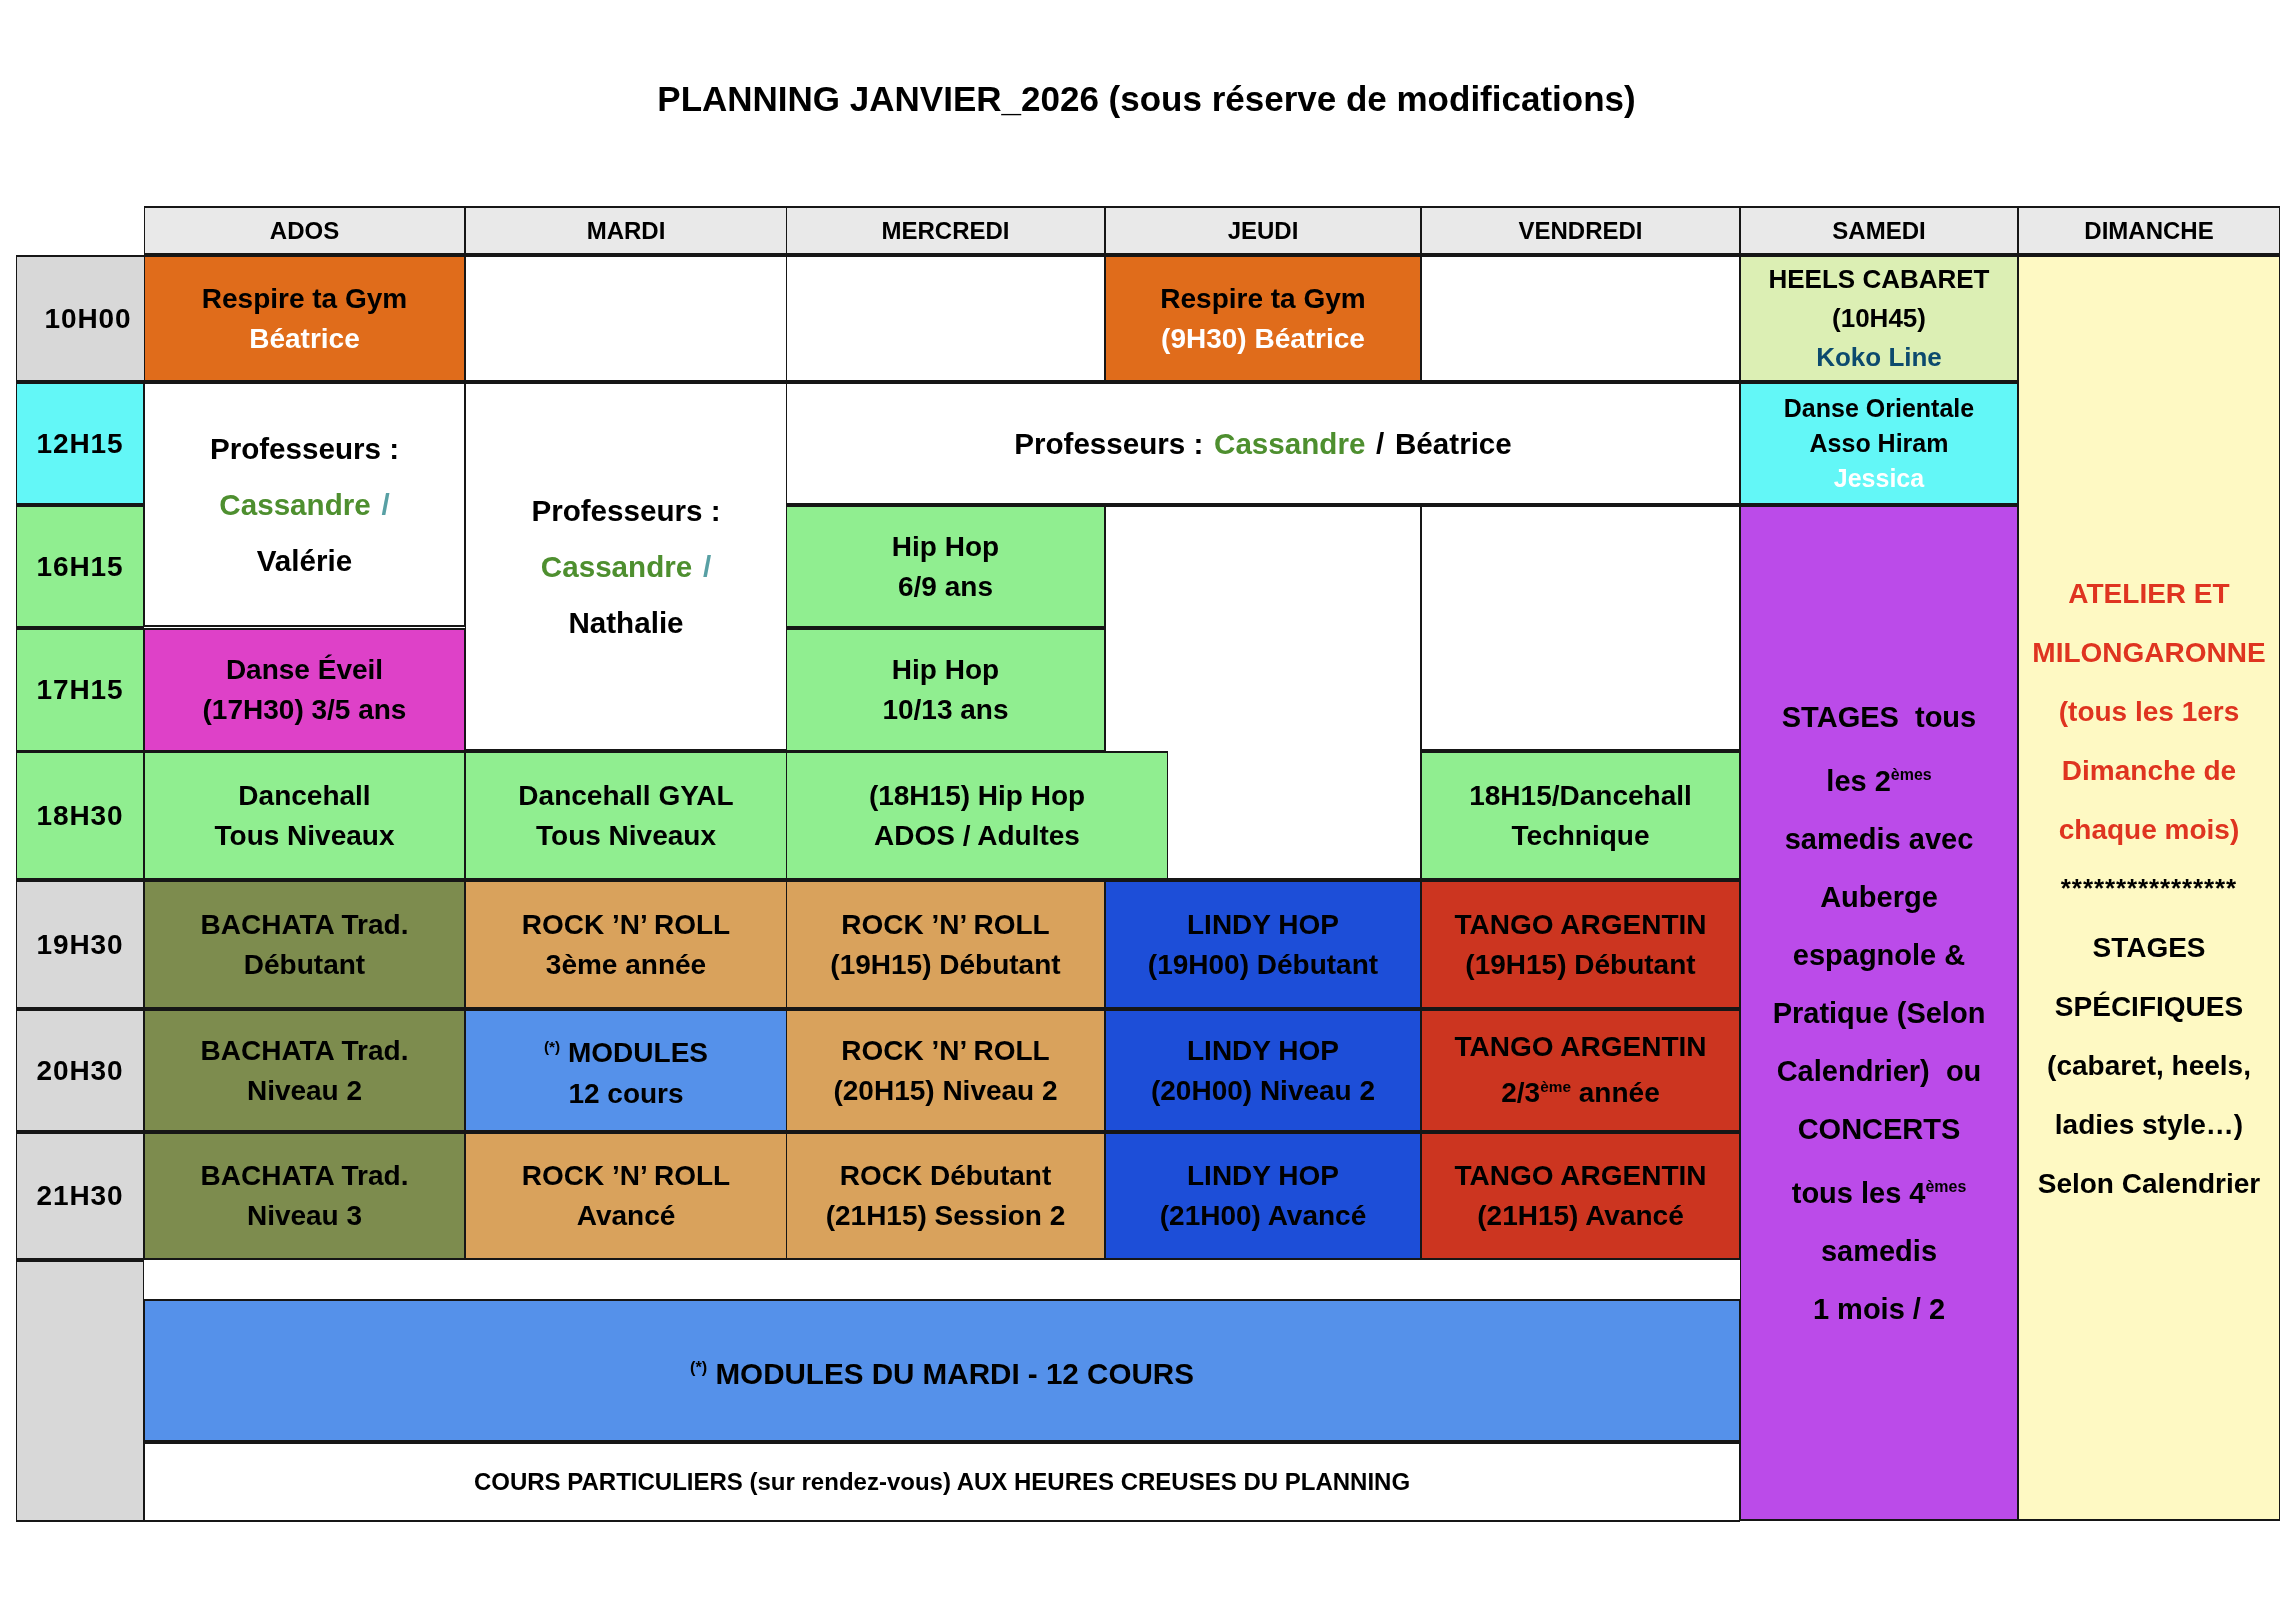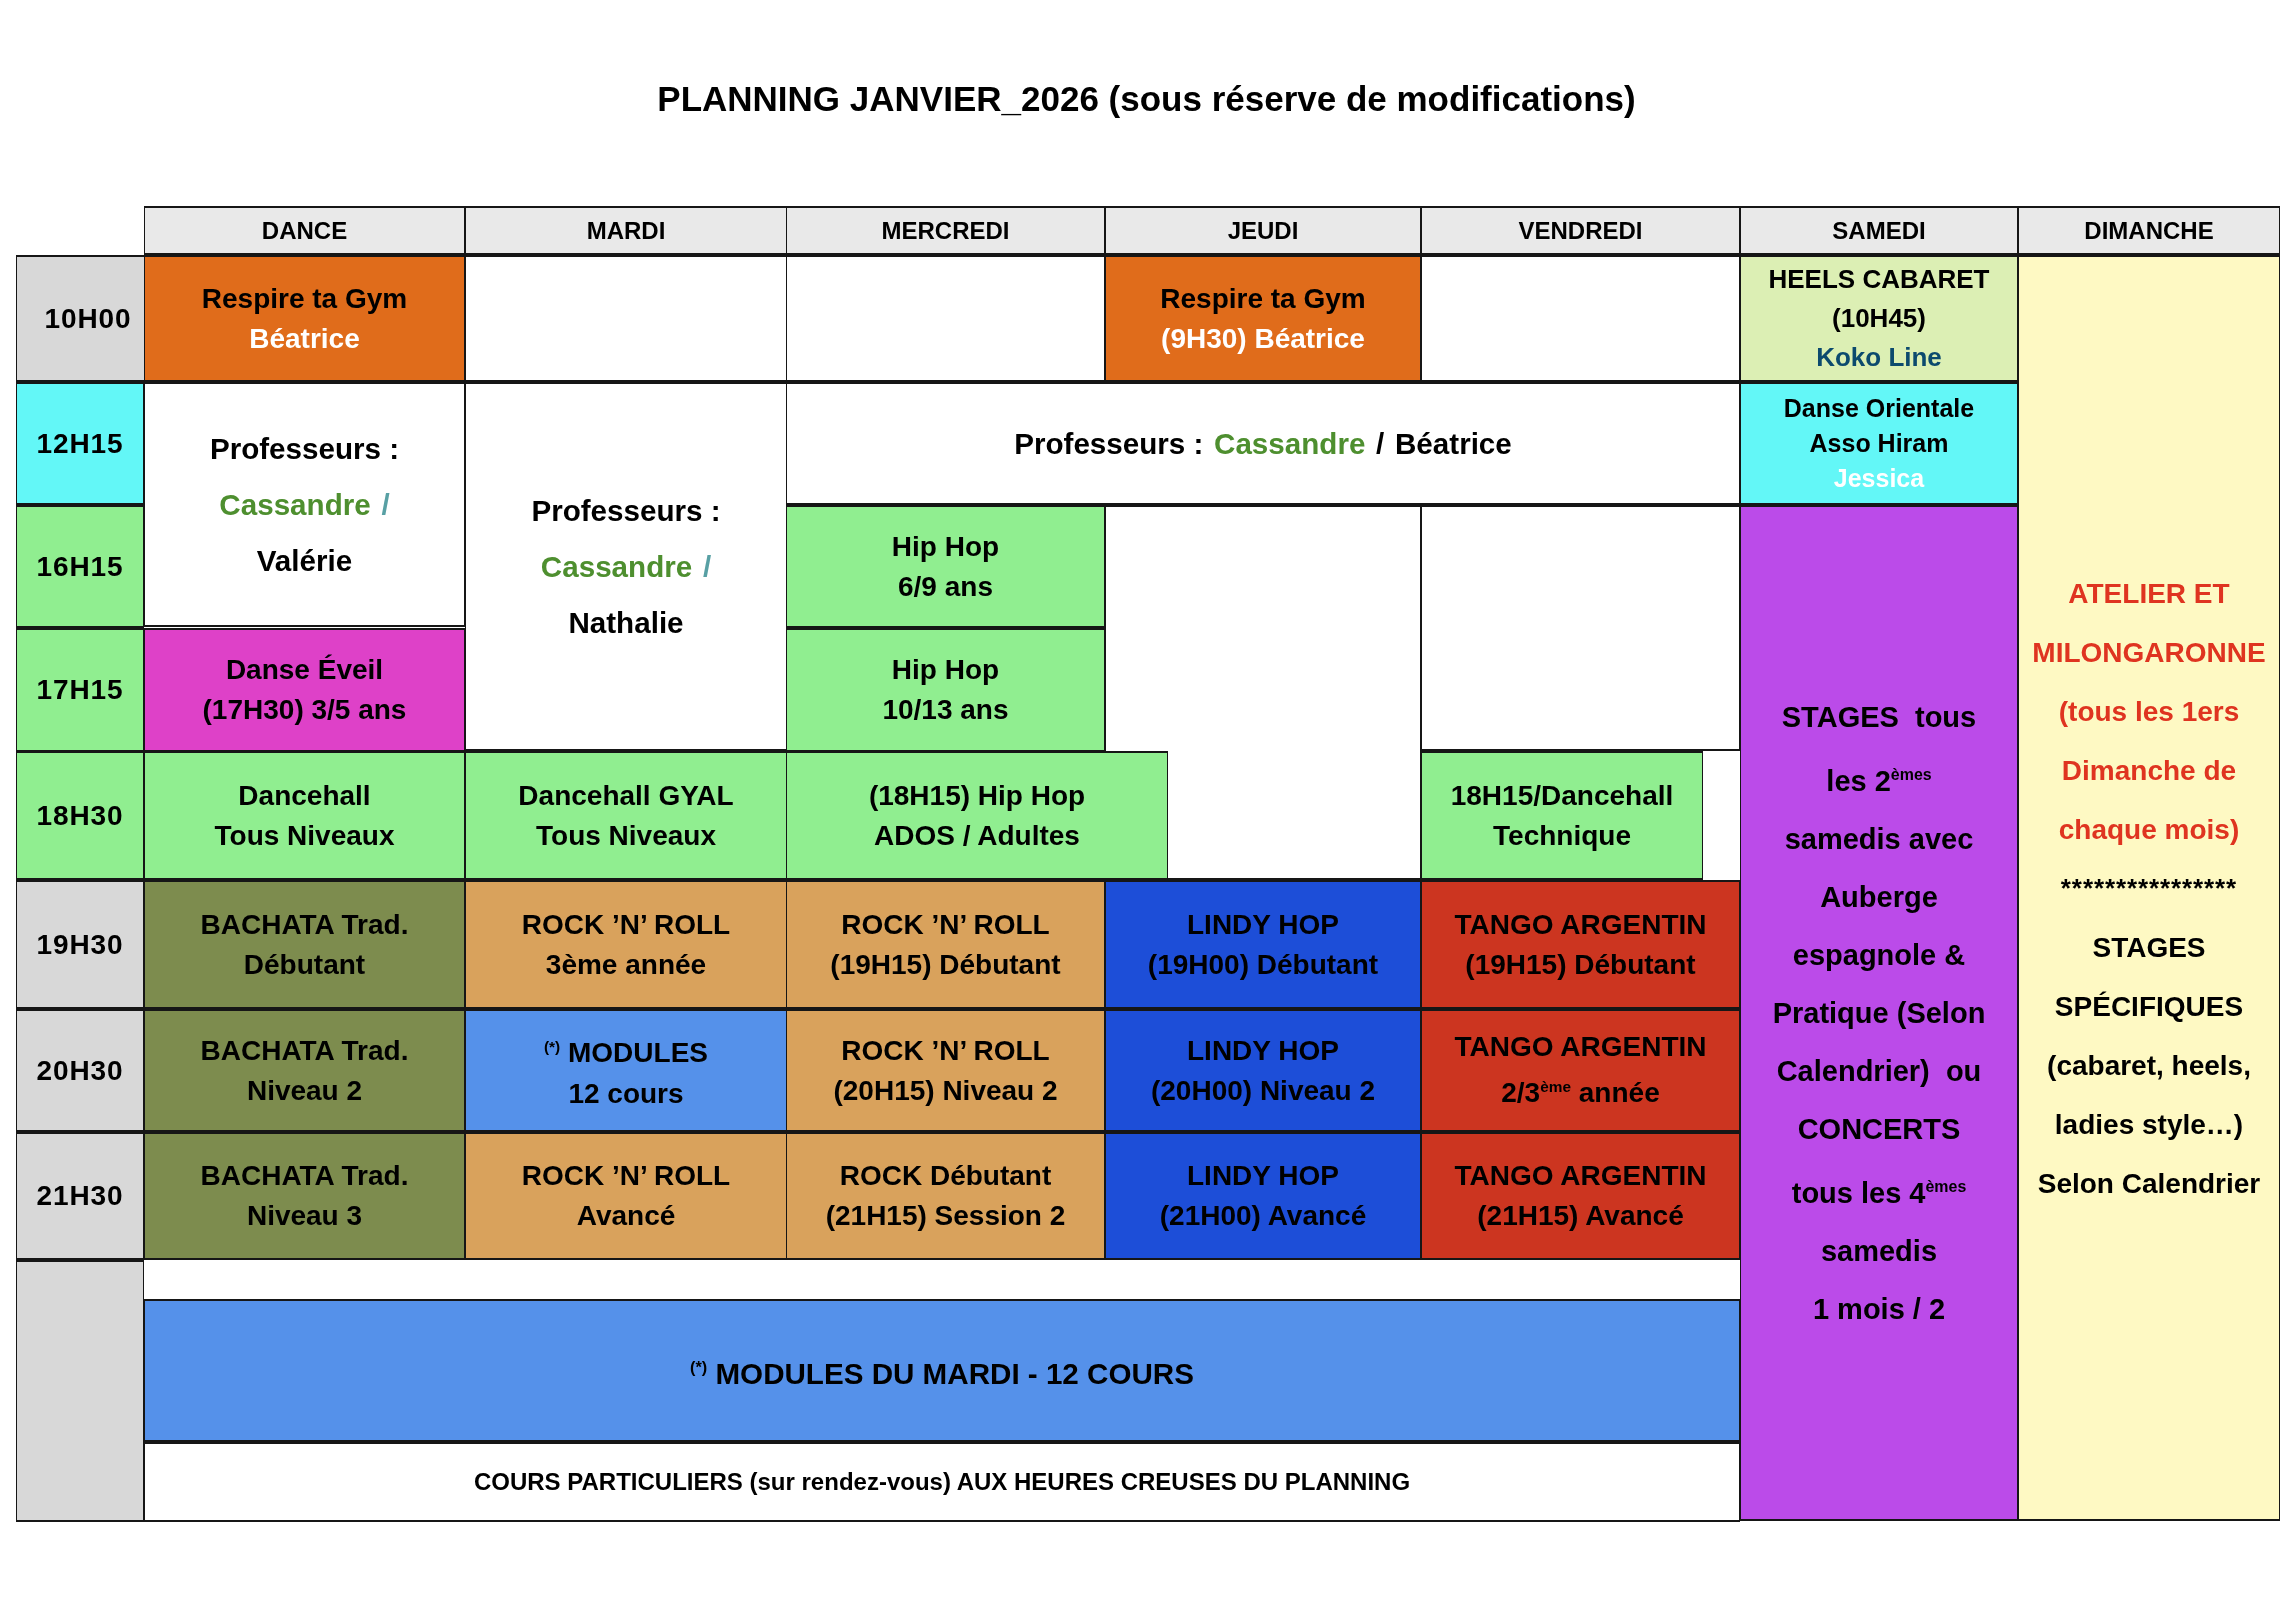--- a/index.html
+++ b/index.html
@@ -36,21 +36,21 @@
   .t-teal{color:#58A0A4}.t-red{color:#DF3420}
 </style>
 </head>
 <body>
 
 <div class="page">
 
   <div class="title">PLANNING JANVIER_2026 (sous réserve de modifications)</div>
 
   <div class="cell head" style="left:144px;top:206px;width:321px;height:49px">
-      <span>DANCE</span>
+      <span>ADOS</span>
     </div>
   <div class="cell head" style="left:465px;top:206px;width:322px;height:49px">
       <span>MARDI</span>
     </div>
   <div class="cell head" style="left:786px;top:206px;width:319px;height:49px">
       <span>MERCREDI</span>
     </div>
   <div class="cell head" style="left:1105px;top:206px;width:316px;height:49px">
       <span>JEUDI</span>
     </div>
@@ -175,21 +175,21 @@
     <div class="ln">Tous Niveaux</div>
   </div>
   <div class="cell bg-green" style="left:465px;top:751px;width:322px;height:129px">
     <div class="ln">Dancehall GYAL</div>
     <div class="ln">Tous Niveaux</div>
   </div>
   <div class="cell bg-green" style="left:786px;top:751px;width:382px;height:129px">
     <div class="ln">(18H15) Hip Hop</div>
     <div class="ln">ADOS / Adultes</div>
   </div>
-  <div class="cell bg-green" style="left:1421px;top:751px;width:282px;height:129px">
+  <div class="cell bg-green" style="left:1421px;top:751px;width:319px;height:129px">
     <div class="ln">18H15/Dancehall</div>
     <div class="ln">Technique</div>
   </div>
 
   <div class="cell bg-olive" style="left:144px;top:880px;width:321px;height:129px">
     <div class="ln">BACHATA Trad.</div>
     <div class="ln">Débutant</div>
   </div>
   <div class="cell bg-tan" style="left:465px;top:880px;width:322px;height:129px">
     <div class="ln">ROCK ’N’ ROLL</div>

